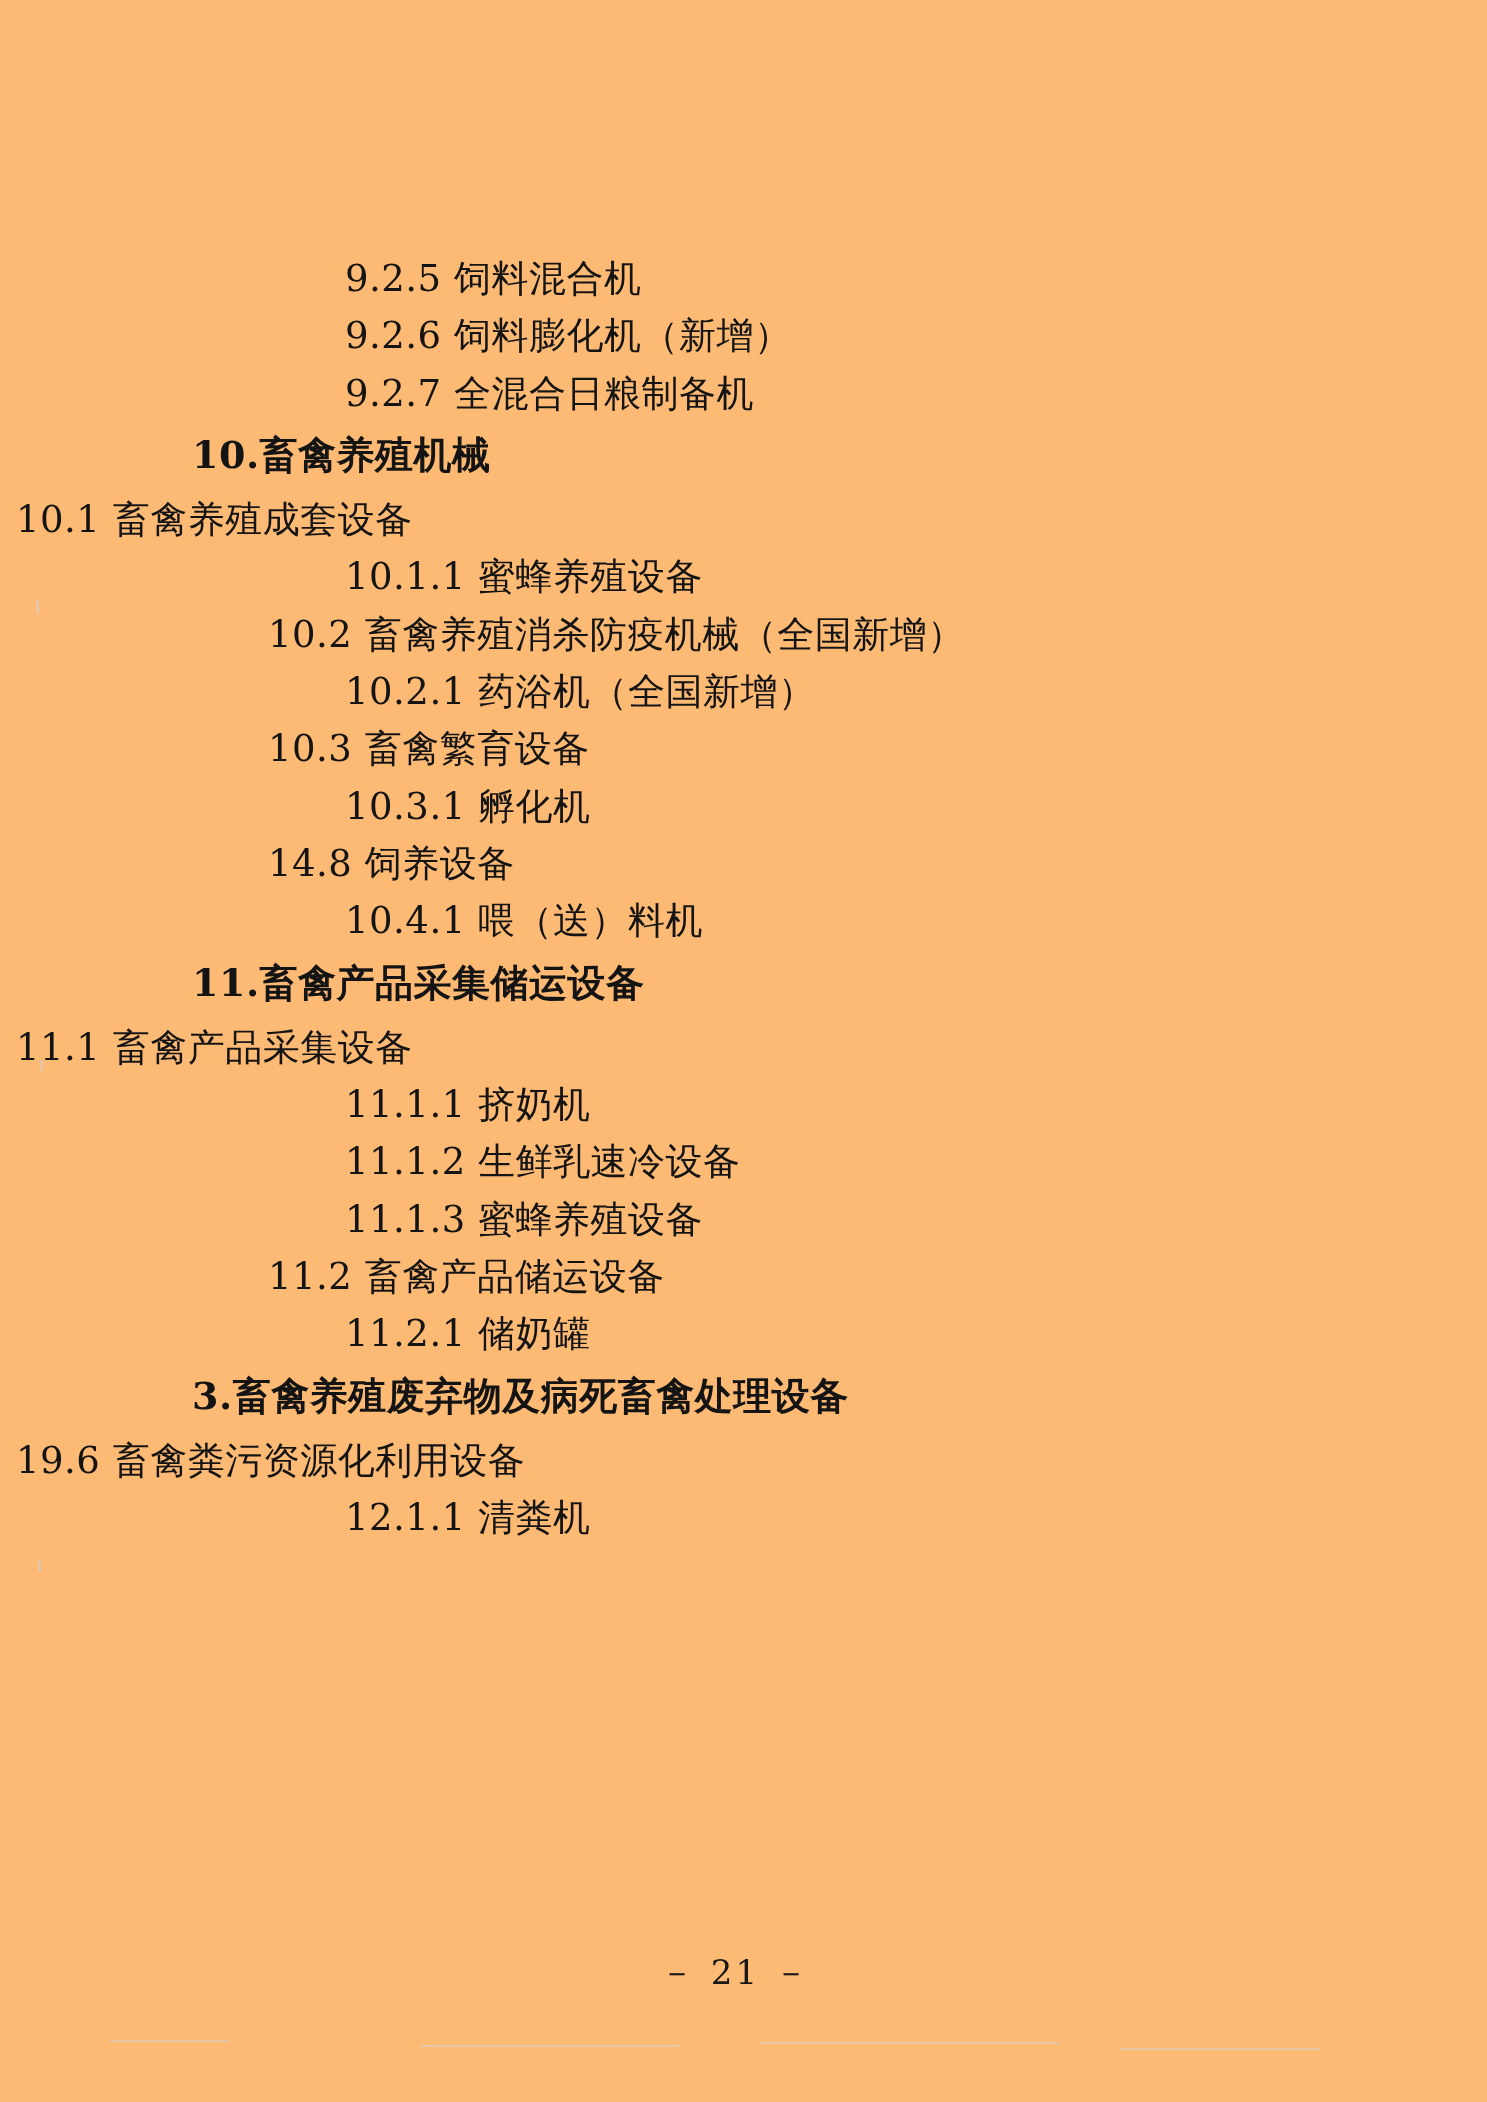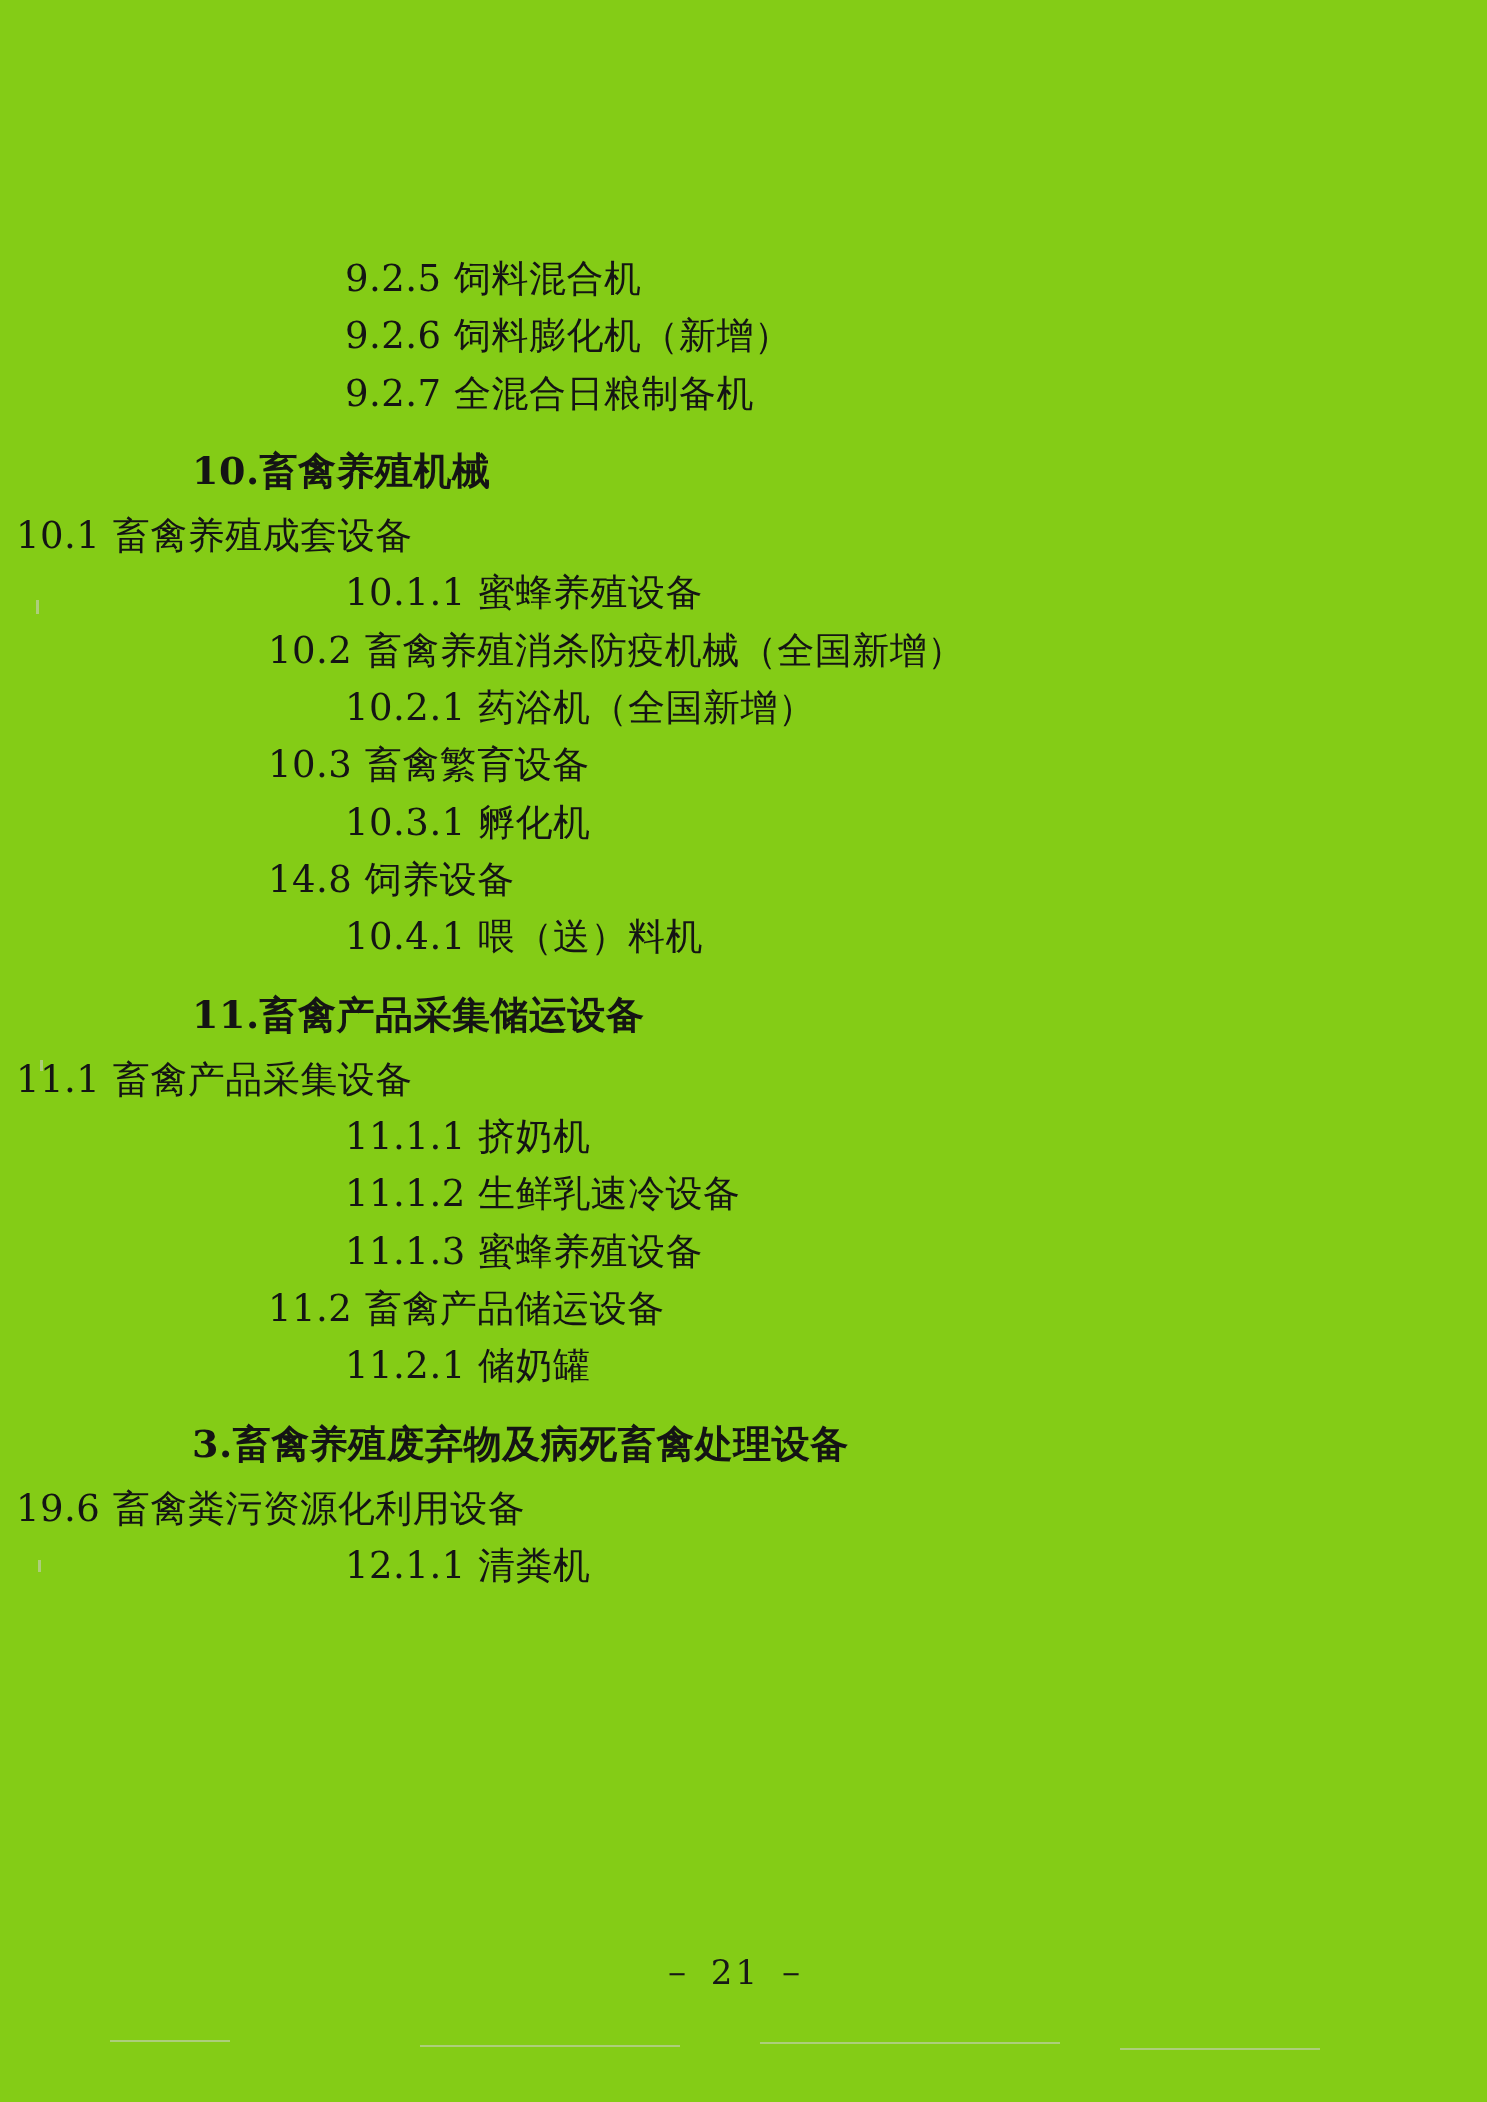--- a/index.html
+++ b/index.html
@@ -14,21 +14,21 @@
     font-family: "DejaVu Serif", "Liberation Serif", serif;
     color: #111111;
     overflow: hidden;
   }
   .page {
     position: absolute;
     top: 0;
     left: 0;
     width: 1487px;
     height: 2102px;
-    background: #84cc16;
+    background: #fdba74;
   }
   .content {
     position: absolute;
     top: 250px;
     left: 0;
     width: 1487px;
   }
   .line {
     font-size: 37px;
     line-height: 1.55;
@@ -43,21 +43,21 @@
     font-size: 38px;
     letter-spacing: 0.5px;
   }
   .lvl-2 {
     margin-left: 268px;
   }
   .lvl-3 {
     margin-left: 345px;
   }
   .pad-top-head {
-    margin-top: 20px;
+    margin-top: 4px;
   }
   .pad-top-small {
     margin-top: 6px;
     margin-left: 16px;
   }
   .page-number {
     position: absolute;
     left: 0;
     top: 1950px;
     width: 1487px;

